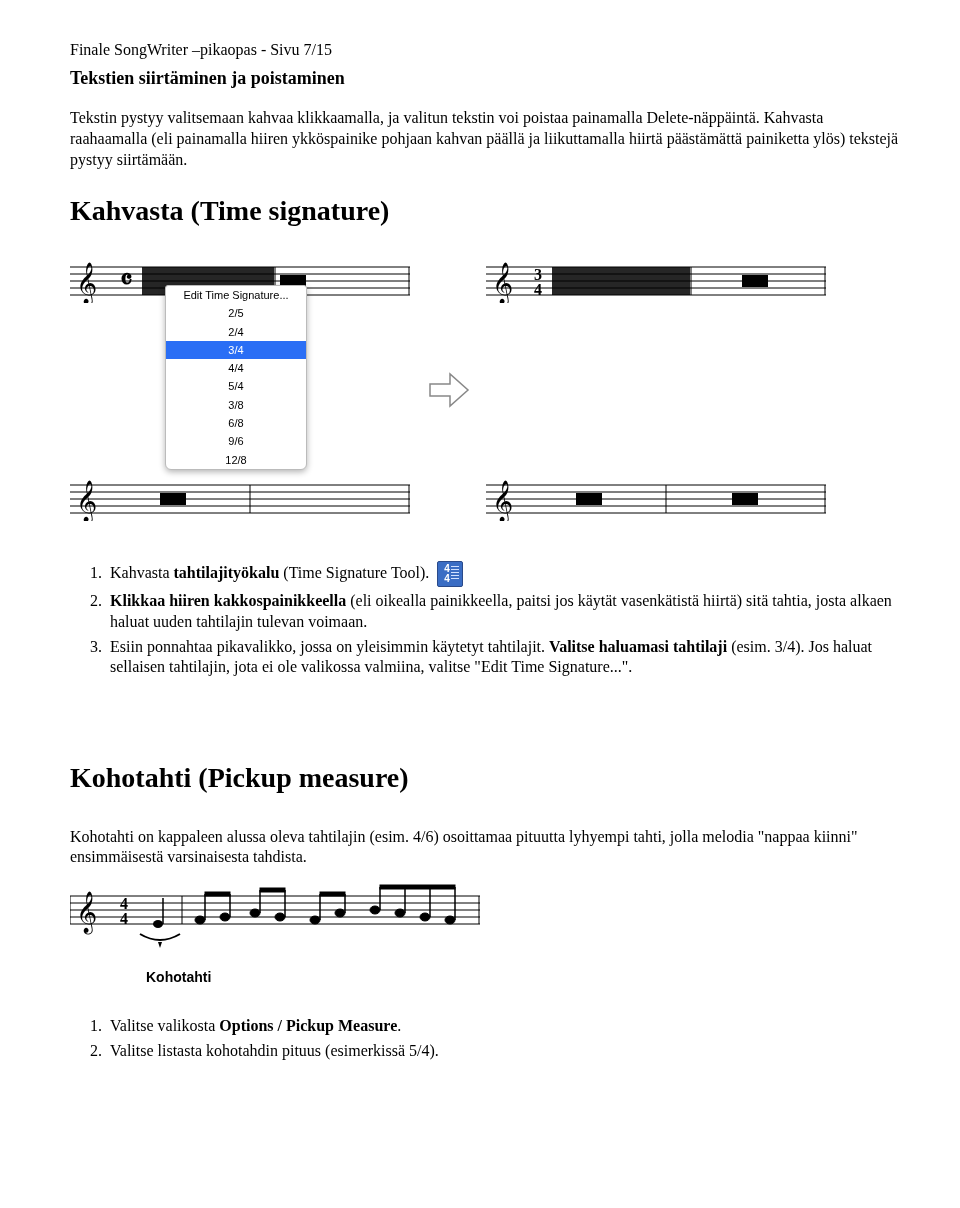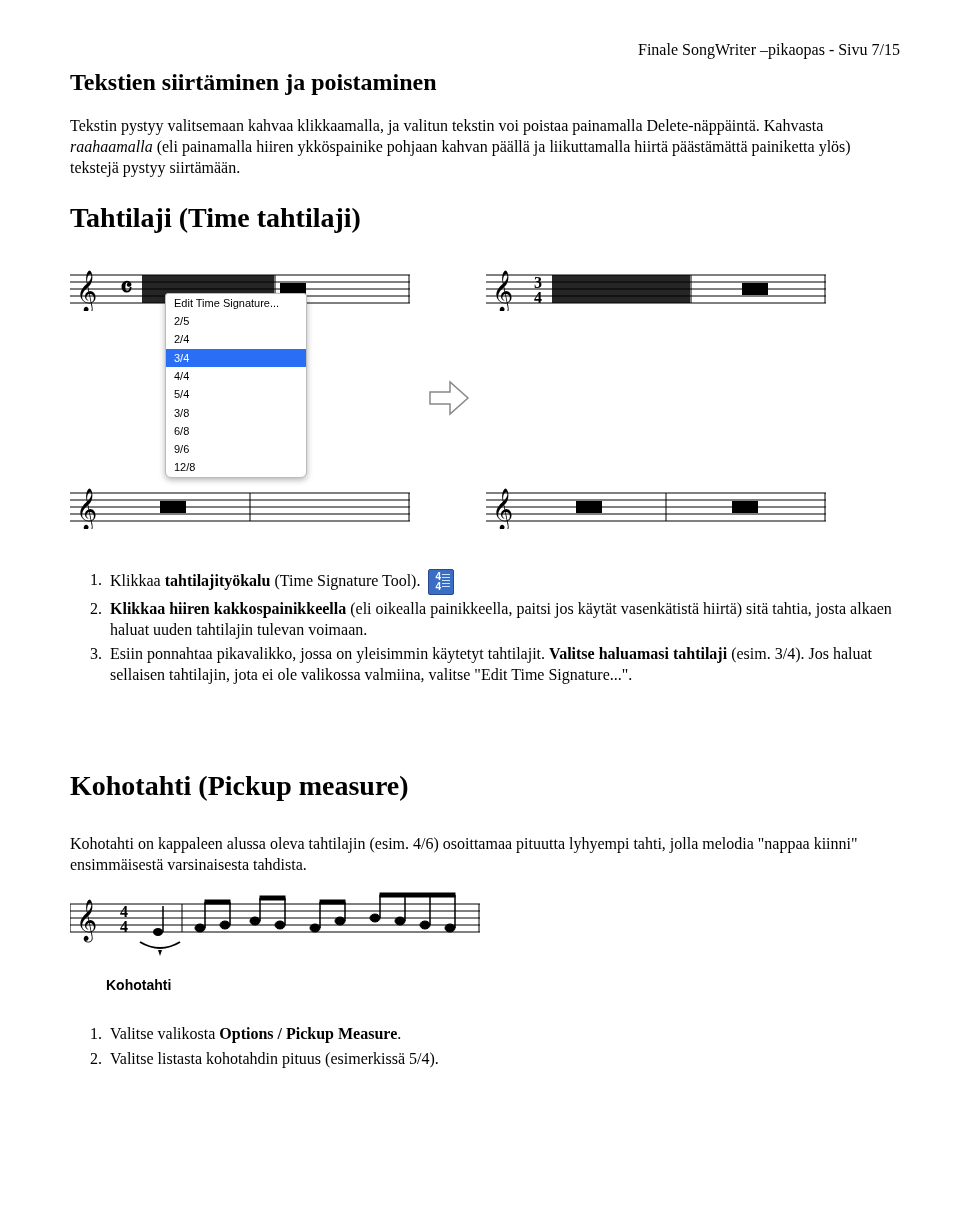--- a/index.html
+++ b/index.html
@@ -7,36 +7,35 @@
     font-size: 16px;
     color: #000;
     background: #fff;
     margin: 0;
     padding: 40px 60px 40px 70px;
     width: 960px;
     box-sizing: border-box;
     line-height: 1.3;
   }
   .header-right {
-    text-align: right;
     font-size: 16px;
     margin-bottom: 6px;
   }
   h2.section {
-    font-size: 24px;
+    font-size: 18px;
     font-weight: bold;
     margin: 2px 0 18px 0;
   }
   h1.bigsection {
     font-size: 28px;
     font-weight: bold;
     margin: 22px 0 30px 0;
   }
   p { margin: 0 0 14px 0; }
-  .italic { font-style: italic; }
+  .italic { }
   .bold { font-weight: bold; }
   ol.numlist {
     margin: 0 0 20px 18px;
     padding: 0 0 0 18px;
   }
   ol.numlist li {
     margin-bottom: 4px;
     padding-left: 4px;
   }
   .figure-row {
@@ -59,20 +58,21 @@
     font-family: Arial, sans-serif;
     font-size: 11px;
     width: 140px;
     overflow: hidden;
     z-index: 5;
   }
   .menu-popup .item {
     padding: 2px 8px;
     color: #000;
     cursor: default;
+    text-align: center;
   }
   .menu-popup .item.selected {
     background: #2a6ef5;
     color: #fff;
   }
   .arrow-icon {
     flex: 0 0 auto;
   }
   .tool-icon-inline {
     display: inline-block;
@@ -108,35 +108,35 @@
     height: 1px;
     background: #cfe0ff;
     margin-bottom: 2px;
   }
   .kohotahti-fig { margin: 16px 0 30px 0; }
   .kohotahti-label {
     font-family: Arial, sans-serif;
     font-weight: bold;
     font-size: 14px;
     margin-top: 4px;
-    margin-left: 36px;
+    margin-left: 76px;
   }
 </style>
 </head>
 <body>
 
 <div class="header-right">Finale SongWriter –pikaopas - Sivu 7/15</div>
 
 <h2 class="section">Tekstien siirtäminen ja poistaminen</h2>
 
 <p>
   <span>Tekstin pystyy valitsemaan kahvaa klikkaamalla, ja valitun tekstin voi poistaa painamalla Delete-näppäintä. Kahvasta </span><span class="italic">raahaamalla</span><span> (eli painamalla hiiren ykköspainike pohjaan kahvan päällä ja liikuttamalla hiirtä päästämättä painiketta ylös) tekstejä pystyy siirtämään.</span>
 </p>
 
-<h1 class="bigsection">Tahtilaji (Time tahtilaji)</h1>
+<h1 class="bigsection">Kahvasta (Time signature)</h1>
 
 <div class="figure-row">
   <div class="figure-col">
     <div class="staff-wrap">
       <svg width="340" height="44">
         <g stroke="#000" stroke-width="1">
           <line x1="0" y1="8" x2="340" y2="8"></line>
           <line x1="0" y1="15" x2="340" y2="15"></line>
           <line x1="0" y1="22" x2="340" y2="22"></line>
           <line x1="0" y1="29" x2="340" y2="29"></line>
@@ -217,21 +217,21 @@
       <rect x="90" y="16" width="26" height="12" fill="#000"></rect>
       <rect x="246" y="16" width="26" height="12" fill="#000"></rect>
     </svg>
   </div>
 </div>
 
 <div style="height:30px"></div>
 
 <ol class="numlist">
   <li>
-    <span>Klikkaa </span><span class="bold">tahtilajityökalu</span><span> (Time Signature Tool). </span>
+    <span>Kahvasta </span><span class="bold">tahtilajityökalu</span><span> (Time Signature Tool). </span>
     <span class="tool-icon-inline">
       <span class="four t">4</span>
       <span class="four b">4</span>
       <span class="lines">
           <span></span>
           <span></span>
           <span></span>
           <span></span>
           <span></span>
         </span>

